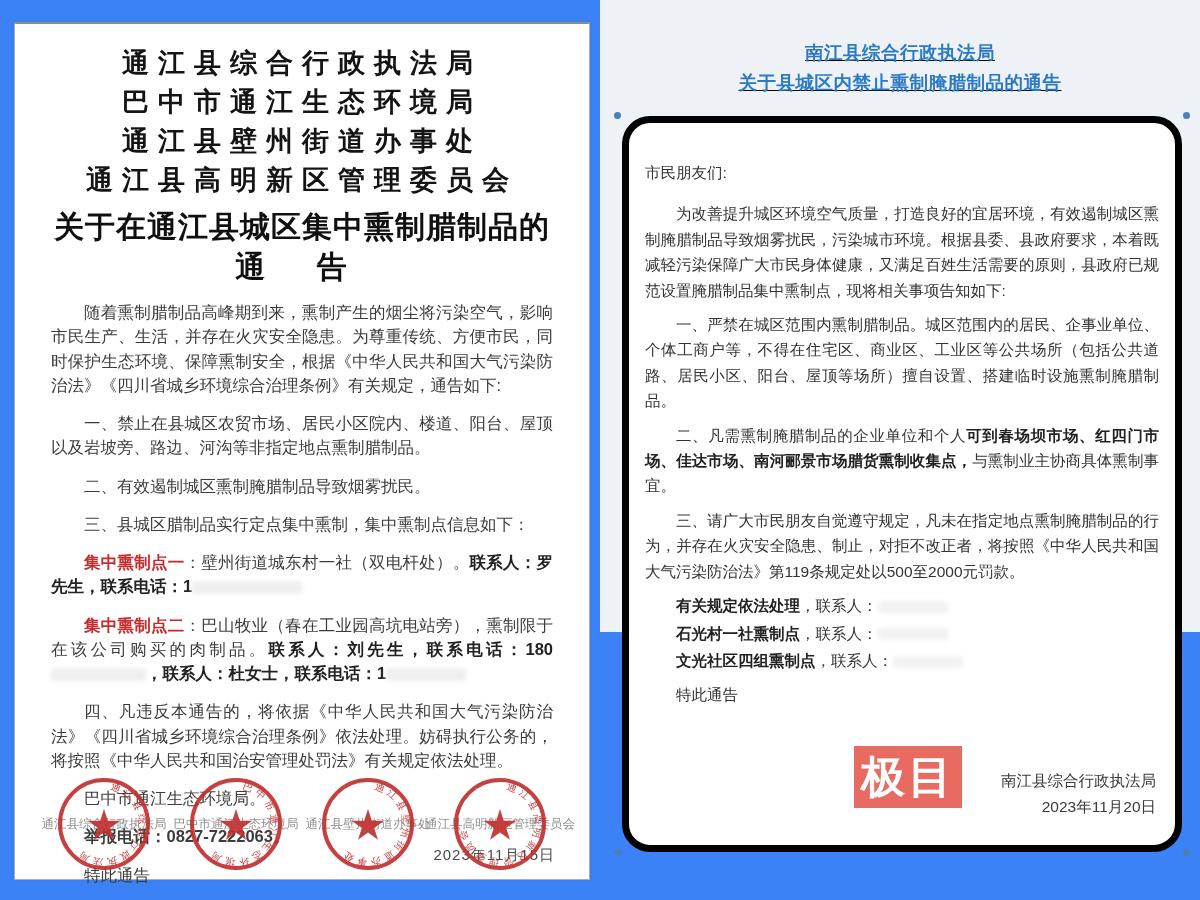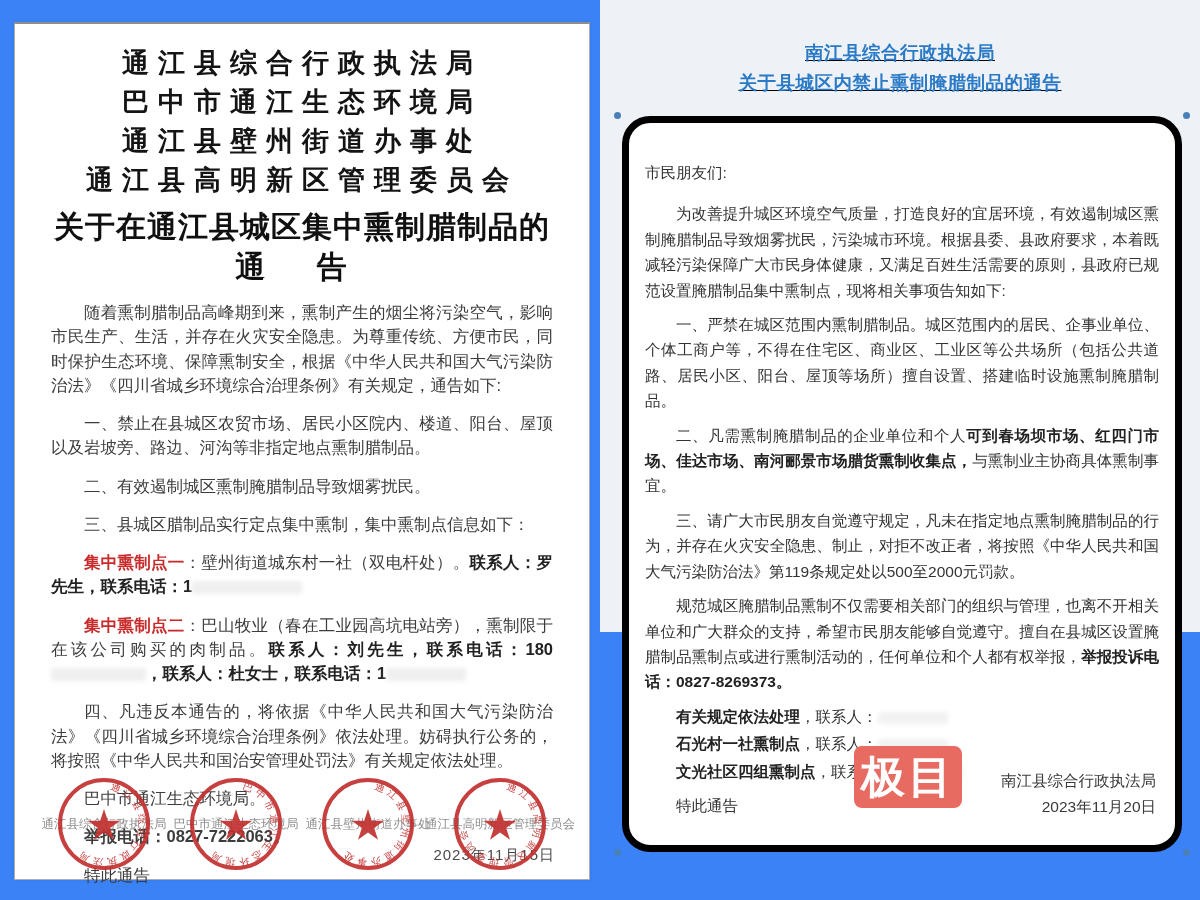--- a/index.html
+++ b/index.html
@@ -75,21 +75,21 @@
   .rbody b{color:#222;}
   .sites p{margin:2px 0;}
   .redact-w{display:inline-block;height:12px;width:70px;background:#f2f2f2;filter:blur(2px);vertical-align:middle;border-radius:2px;}
   .r-closing{margin-top:16px;}
   .signature{
     position:absolute;right:36px;top:660px;text-align:right;
     font-size:15.5px;color:#3a3a3a;line-height:1.7;
   }
   .watermark{
     position:absolute;left:240px;top:638px;width:108px;height:62px;
-    background:#e86b62;border-radius:8px;color:#fff;
+    background:#e86b62;border-radius:0;color:#fff;
     display:flex;align-items:center;justify-content:center;
     font-size:44px;font-weight:bold;letter-spacing:3px;
     font-family:"Liberation Serif","DejaVu Serif",serif;z-index:3;
   }
 </style>
 </head>
 <body>
 
 <div class="canvas">
 
@@ -187,21 +187,20 @@
       <span class="corner-dot dot-bl"></span>
       <span class="corner-dot dot-br"></span>
 
       <div class="notice-box">
         <div class="rbody">
           <p class="salutation">市民朋友们:</p>
           <p>为改善提升城区环境空气质量，打造良好的宜居环境，有效遏制城区熏制腌腊制品导致烟雾扰民，污染城市环境。根据县委、县政府要求，本着既减轻污染保障广大市民身体健康，又满足百姓生活需要的原则，县政府已规范设置腌腊制品集中熏制点，现将相关事项告知如下:</p>
           <p>一、严禁在城区范围内熏制腊制品。城区范围内的居民、企事业单位、个体工商户等，不得在住宅区、商业区、工业区等公共场所（包括公共道路、居民小区、阳台、屋顶等场所）擅自设置、搭建临时设施熏制腌腊制品。</p>
           <p><span>二、凡需熏制腌腊制品的企业单位和个人</span><b>可到春场坝市场、红四门市场、佳达市场、南河郦景市场腊货熏制收集点，</b><span>与熏制业主协商具体熏制事宜。</span></p>
           <p>三、请广大市民朋友自觉遵守规定，凡未在指定地点熏制腌腊制品的行为，并存在火灾安全隐患、制止，对拒不改正者，将按照《中华人民共和国大气污染防治法》第119条规定处以500至2000元罚款。</p>
-          <p><span>规范城区腌腊制品熏制不仅需要相关部门的组织与管理，也离不开相关单位和广大群众的支持，希望市民朋友能够自觉遵守。擅自在县城区设置腌腊制品熏制点或进行熏制活动的，任何单位和个人都有权举报，</span><b>举报投诉电话：0827-8269373。</b></p>
 
           <div class="sites">
             <p><b>有关规定依法处理</b><span>，联系人：</span><span class="redact-w"></span></p>
             <p><b>石光村一社熏制点</b><span>，联系人：</span><span class="redact-w"></span></p>
             <p><b>文光社区四组熏制点</b><span>，联系人：</span><span class="redact-w"></span></p>
           </div>
 
           <p class="r-closing">特此通告</p>
         </div>
       </div>

